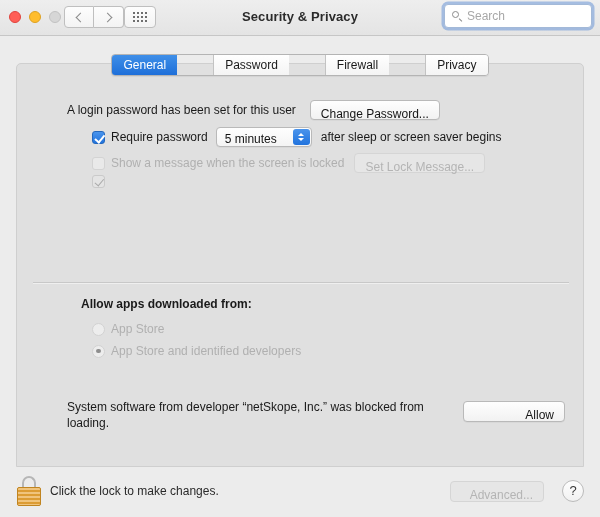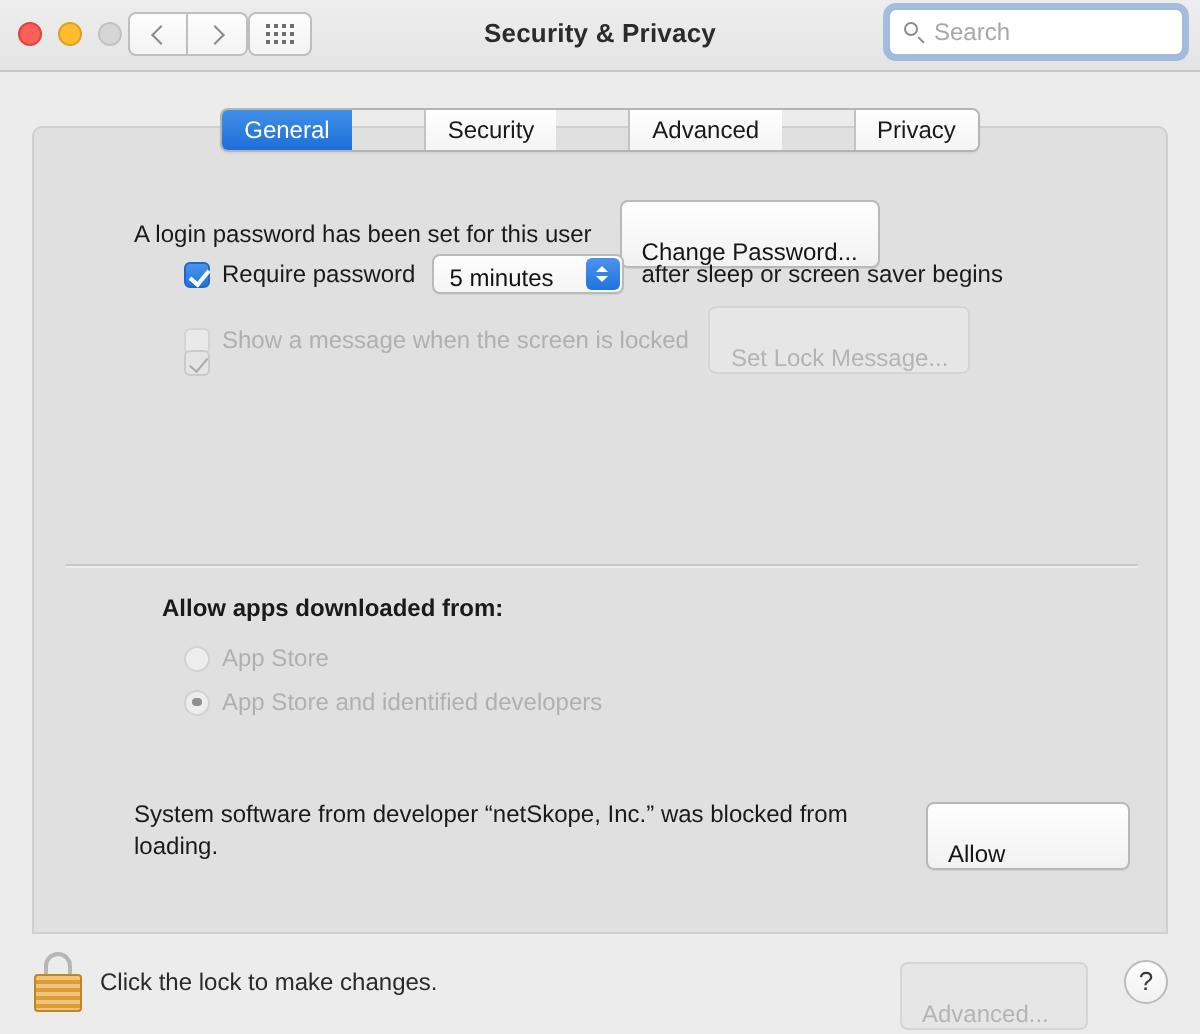--- a/index.html
+++ b/index.html
@@ -210,23 +210,23 @@
 
   
   .pushbtn {
     background: linear-gradient(to bottom, #fefefe, #f2f2f2);
     border: 1px solid #b9b9b9;
     border-radius: 4px;
     font-size: 12px;
     color: #151515;
     height: 20px;
     line-height: 18px;
-    padding: 16px 10px;
-    box-sizing: border-box;
-    text-align: left;
+    padding: 4px 10px;
+    box-sizing: border-box;
+    text-align: right;
     white-space: nowrap;
     box-shadow: 0 0.5px 0.5px rgba(0,0,0,0.07);
   }
   .pushbtn.disabled {
     background: #e6e6e6;
     border-color: #d5d5d5;
     color: #b4b4b4;
     box-shadow: none;
   }
 
@@ -463,22 +463,22 @@
 
     <div class="searchwrap">
       <span class="search-icon"></span>
       <span class="search-ph">Search</span>
     </div>
   </div>
 
   <div class="tabbar">
     <div class="tabs">
       <div class="tab active">General</div>
-      <div class="tab">Security</div>
-      <div class="tab">Advanced</div>
+      <div class="tab">Password</div>
+      <div class="tab">Firewall</div>
       <div class="tab">Privacy</div>
     </div>
   </div>
 
   <div class="panel">
 
     <div class="row" style="left:50px; top:36px;">
       <span class="lbl">A login password has been set for this user</span>
       <span class="pushbtn" style="margin-left:14px;">Change Password...</span>
     </div>

